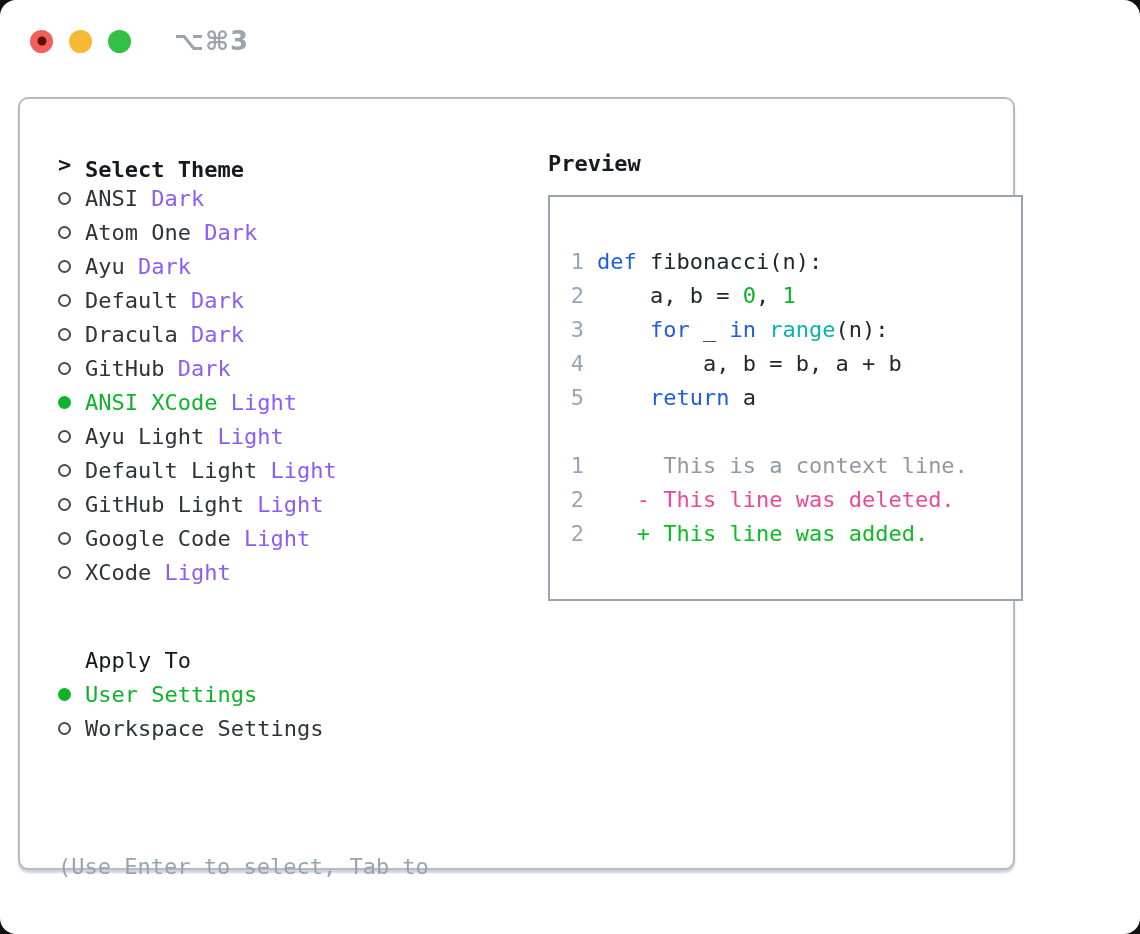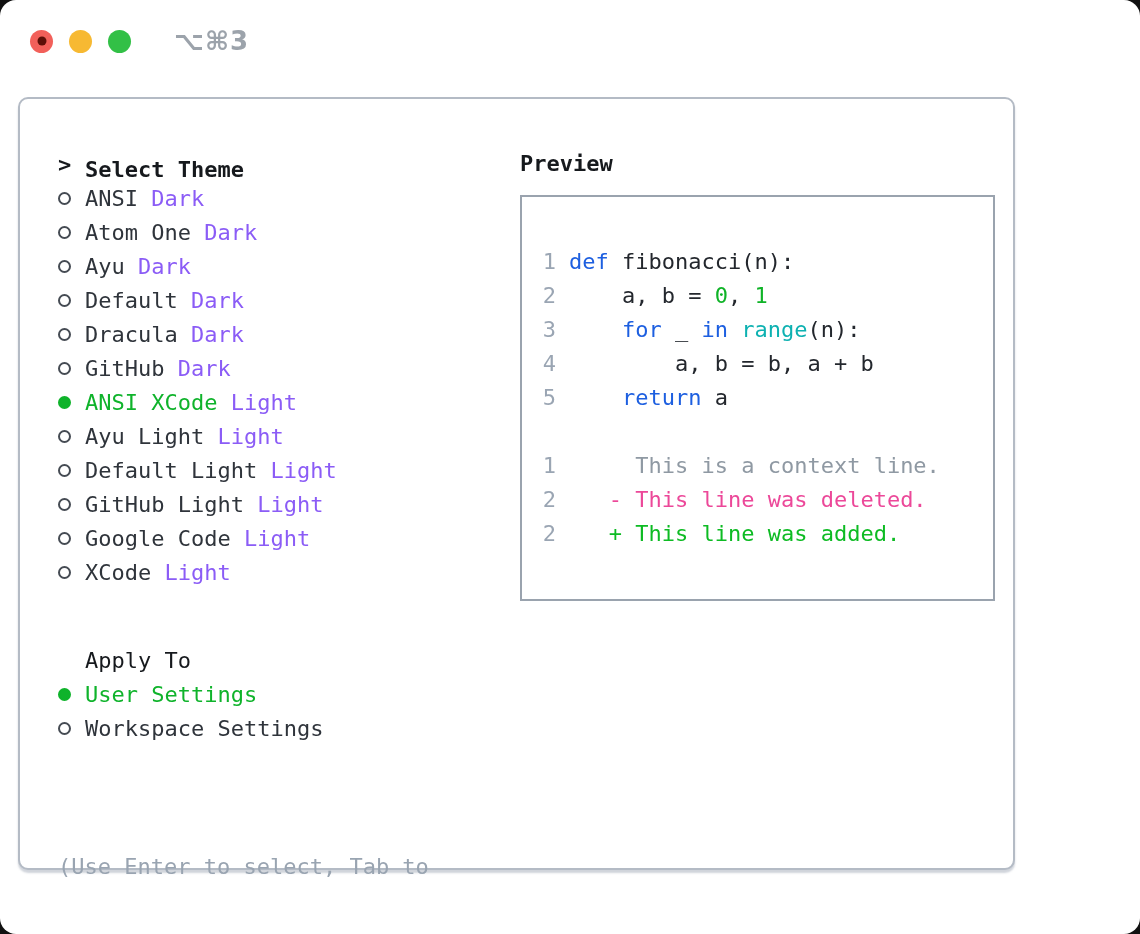--- a/index.html
+++ b/index.html
@@ -75,21 +75,21 @@
   .variant { color: #8b5cf6; }
   .apply-section { margin-top: 54px; }
   .apply-title { color: #16191d; }
   .hint {
     margin-top: 34px;
     color: #99a4b1; font-size: 22px; line-height: 35px;
     white-space: pre;
   }
 
   .right-col {
-    position: absolute; left: 500px; top: 48px;
+    position: absolute; left: 528px; top: 48px;
   }
   .preview-title { color: #16191d; font-weight: bold; font-size: 22px; line-height: 34px; }
 
   .preview-box {
     margin-top: 14px;
     width: 475px; height: 406px;
     border: 2px solid #9aa3ae;
     background: #fff;
     padding: 48px 8px 0 20px;
     font-size: 22px; line-height: 34px;

